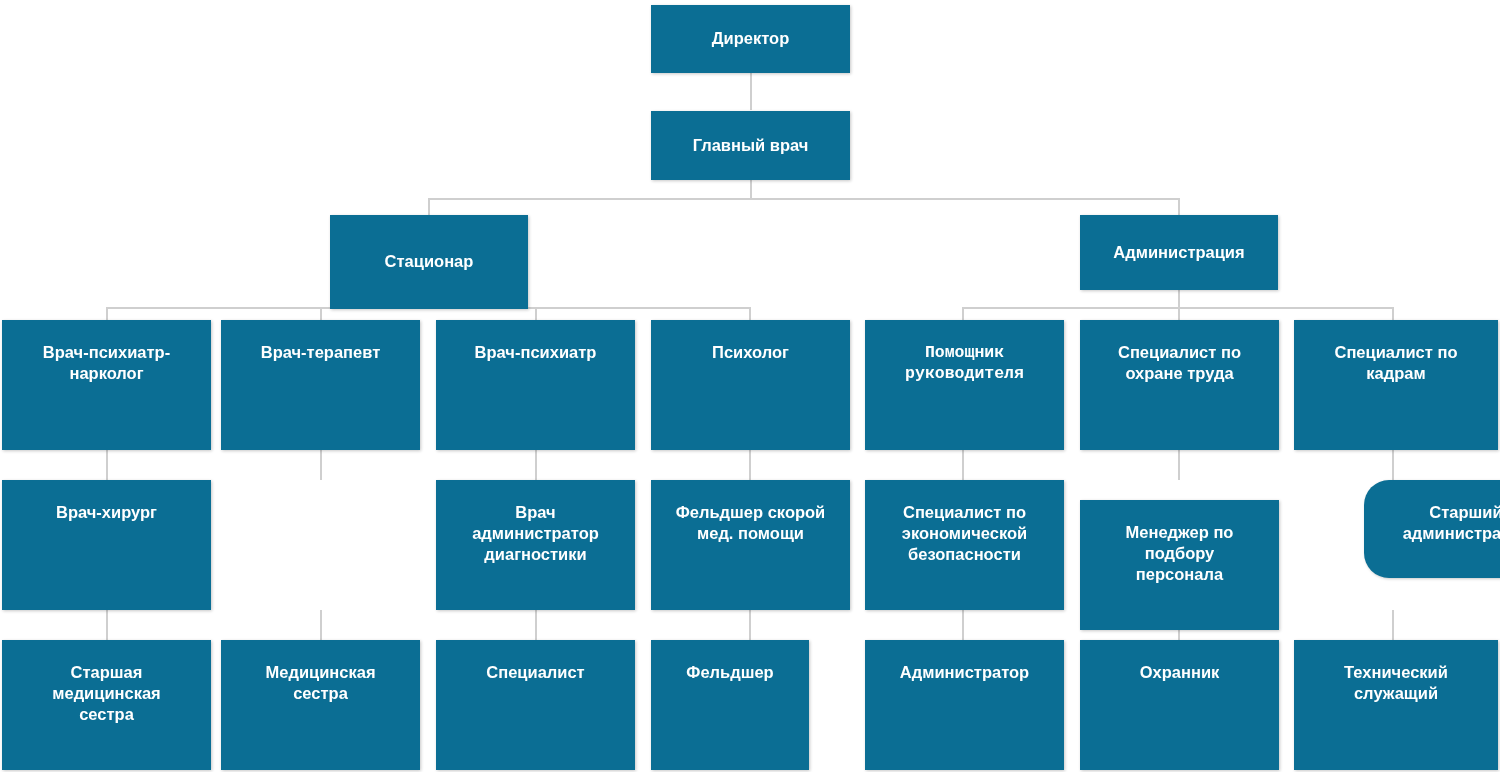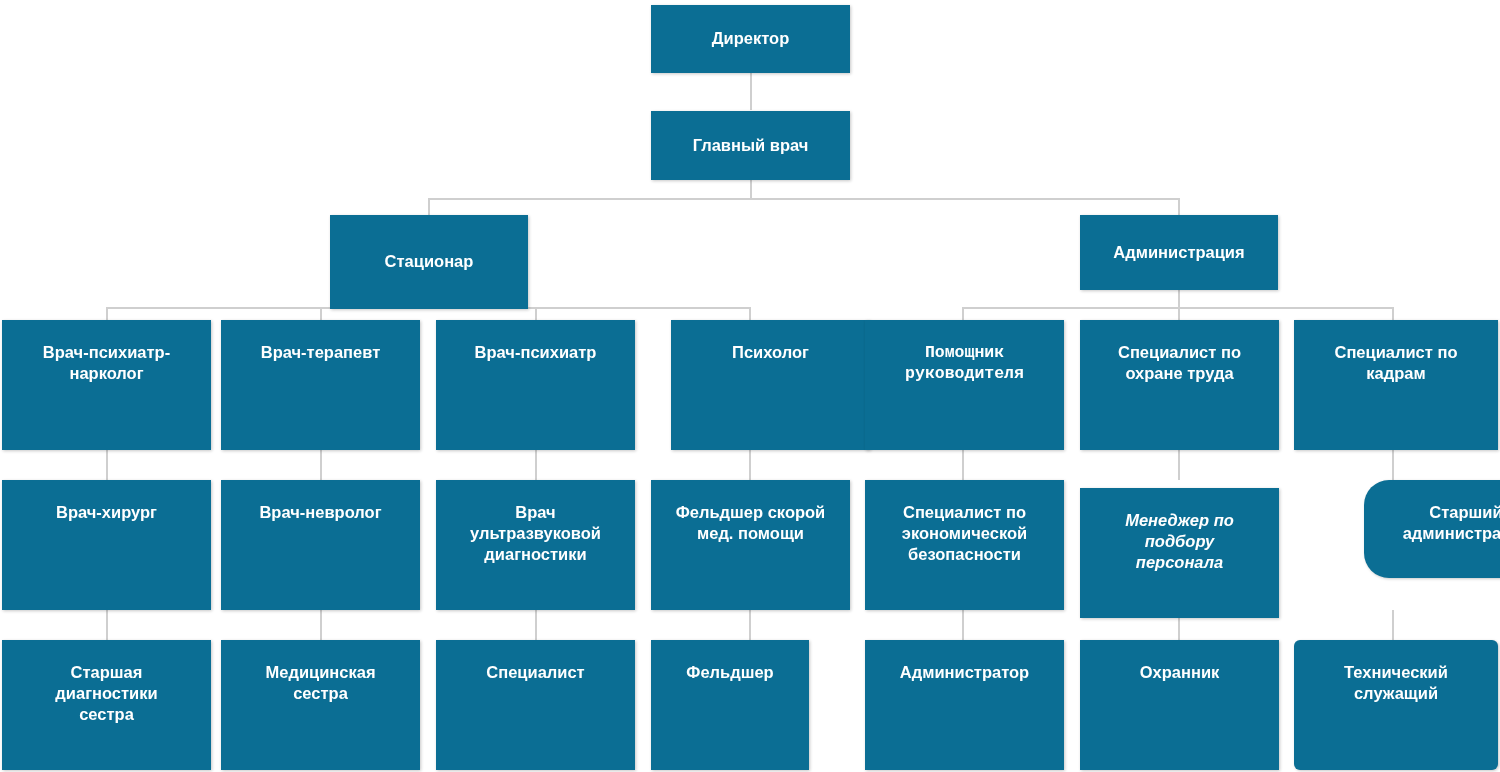--- a/index.html
+++ b/index.html
@@ -112,85 +112,82 @@
 
   <div class="node center-mid" style="left:1080px; top:215px; width:198px; height:75px;">
     <span class="label">Администрация</span>
   </div>
   <div class="node" style="left:221px; top:320px; width:199px; height:130px;">
     <span class="label">Врач-терапевт</span>
   </div>
   <div class="node" style="left:436px; top:320px; width:199px; height:130px;">
     <span class="label">Врач-психиатр</span>
   </div>
-  <div class="node" style="left:651px; top:320px; width:199px; height:130px;margin-left:20px;">
+  <div class="node" style="left:651px; top:320px; width:199px; height:130px;">
     <span class="label">Психолог</span>
   </div>
   <div class="node" style="left:865px; top:320px; width:199px; height:130px;font-family:Liberation Mono, monospace;">
     <span class="label">Помощник
 руководителя</span>
   </div>
   <div class="node" style="left:1080px; top:320px; width:199px; height:130px;">
     <span class="label">Специалист по
 охране труда</span>
   </div>
   <div class="node" style="left:1294px; top:320px; width:204px; height:130px;">
     <span class="label">Специалист по
 кадрам</span>
   </div>
 
   <div class="node" style="left:2px; top:480px; width:209px; height:130px;">
     <span class="label">Врач-хирург</span>
   </div>
-  <div class="node" style="left:221px; top:480px; width:199px; height:130px;">
-    <span class="label">Врач-невролог</span>
-  </div>
   <div class="node" style="left:436px; top:480px; width:199px; height:130px;">
     <span class="label">Врач
-ультразвуковой
+администратор
 диагностики</span>
   </div>
   <div class="node" style="left:651px; top:480px; width:199px; height:130px;">
     <span class="label">Фельдшер скорой
 мед. помощи</span>
   </div>
   <div class="node" style="left:865px; top:480px; width:199px; height:130px;">
     <span class="label">Специалист по
 экономической
 безопасности</span>
   </div>
-  <div class="node" style="left:1080px; top:488px; width:199px; height:130px;font-style:italic;">
+  <div class="node" style="left:1080px; top:500px; width:199px; height:130px;">
     <span class="label">Менеджер по
 подбору
 персонала</span>
   </div>
   <div class="node" style="left:1364px; top:480px; width:204px; height:98px;border-radius:25px;">
     <span class="label">Старший
 администратор</span>
   </div>
 
   <div class="node" style="left:2px; top:640px; width:209px; height:130px;">
     <span class="label">Старшая
-диагностики
+медицинская
 сестра</span>
   </div>
   <div class="node" style="left:221px; top:640px; width:199px; height:130px;">
     <span class="label">Медицинская
 сестра</span>
   </div>
   <div class="node" style="left:436px; top:640px; width:199px; height:130px;">
     <span class="label">Специалист</span>
   </div>
   <div class="node" style="left:651px; top:640px; width:158px; height:130px;">
     <span class="label">Фельдшер</span>
   </div>
   <div class="node" style="left:865px; top:640px; width:199px; height:130px;">
     <span class="label">Администратор</span>
   </div>
   <div class="node" style="left:1080px; top:640px; width:199px; height:130px;">
     <span class="label">Охранник</span>
   </div>
-  <div class="node" style="left:1294px; top:640px; width:204px; height:130px;border-radius:6px;">
+  <div class="node" style="left:1294px; top:640px; width:204px; height:130px;">
     <span class="label">Технический
 служащий</span>
   </div>
 
 </div>
 
 </body></html>

